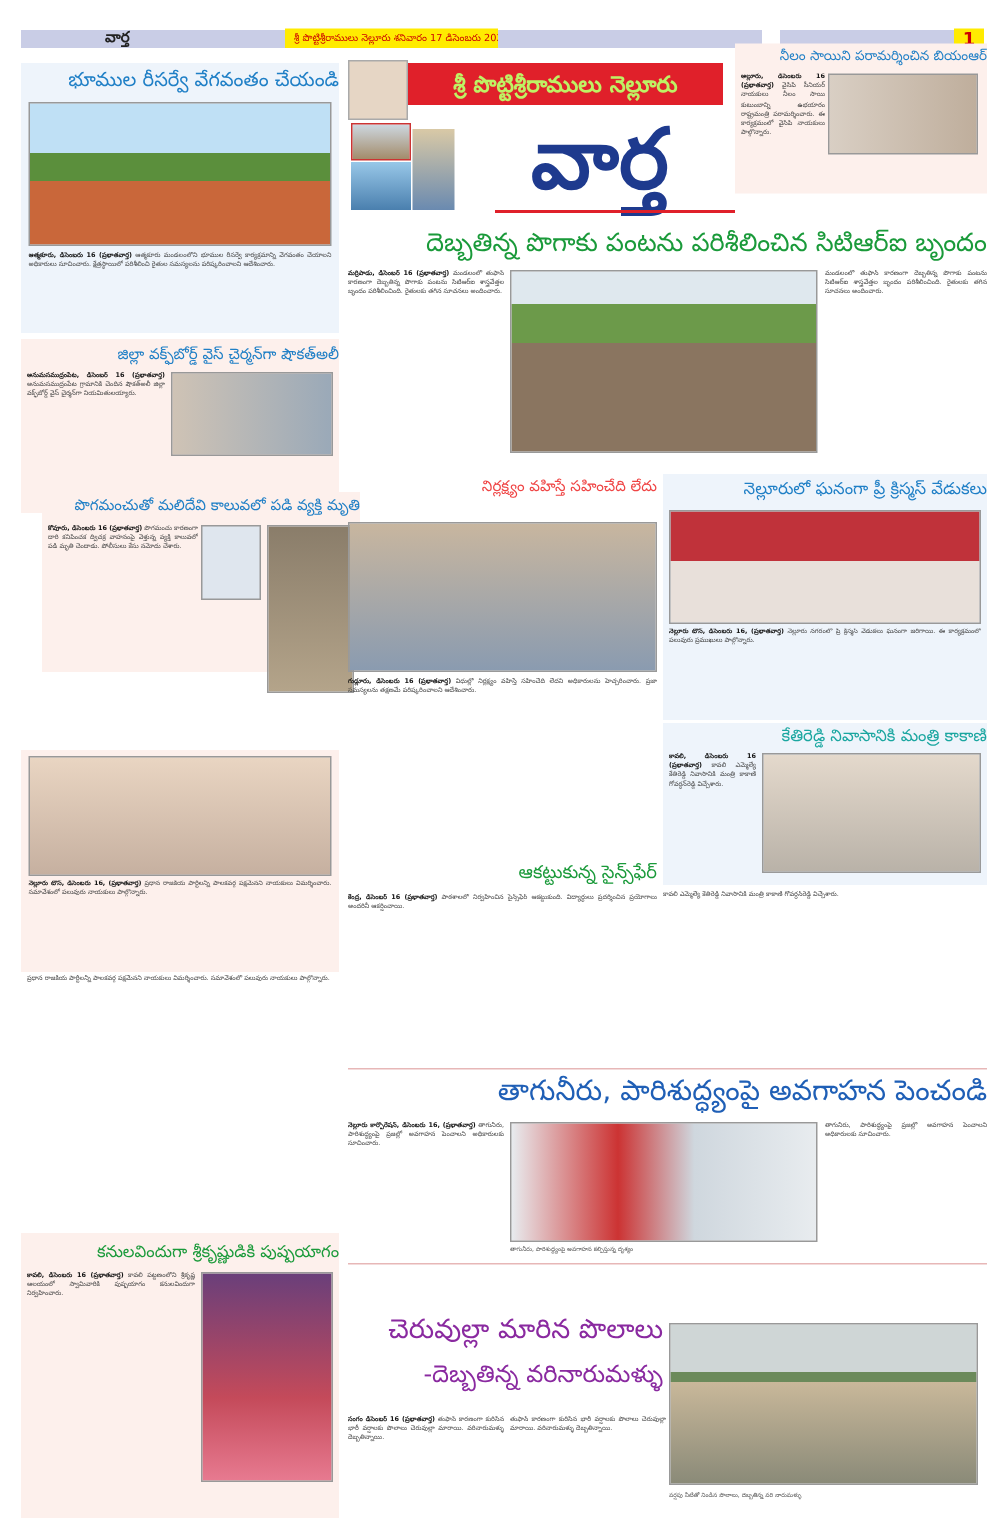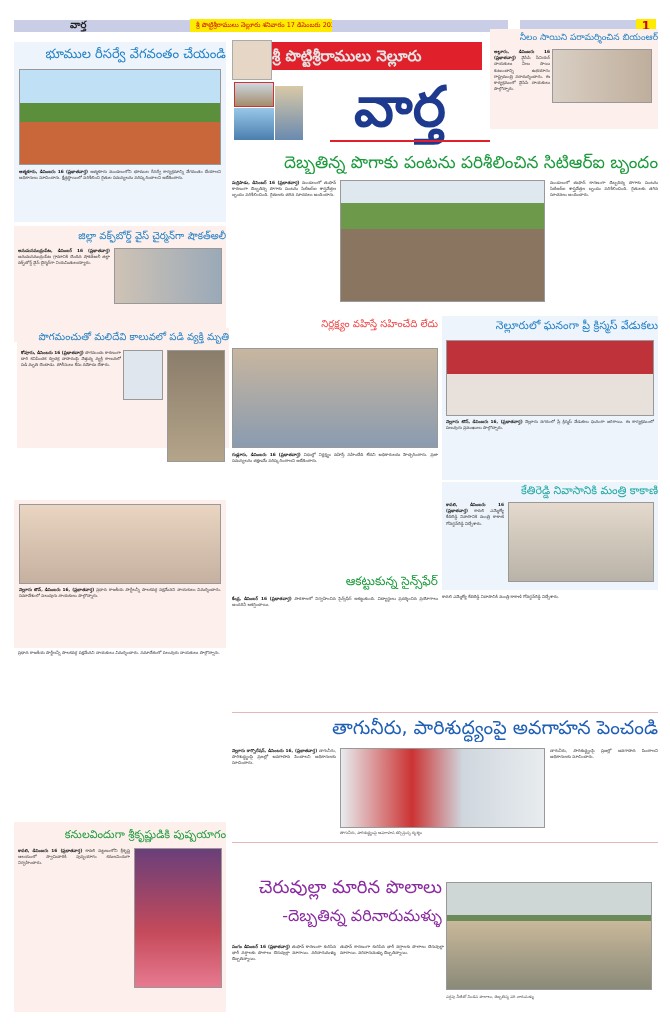--- a/index.html
+++ b/index.html
@@ -28,21 +28,21 @@
 <div class="abs datebox">శ్రీ పొట్టిశ్రీరాములు నెల్లూరు శనివారం 17 డిసెంబరు 2022</div>
 <div class="abs pagenum">1</div>
 
 <div class="abs panel-blue" style="left:14px;top:42px;width:212px;height:180px">
   <div class="h" style="margin-top:4px;font-size:13px;color:#1f7fc6">భూముల రీసర్వే వేగవంతం చేయండి</div>
   <div class="photo" style="margin:5px 5px 0;height:96px;background:linear-gradient(#bfe0f5 0 35%,#5b8f3c 35% 55%,#c9673a 55%)"></div>
   <div class="txt" style="margin:4px 5px"><b>ఆత్మకూరు, డిసెంబరు 16 (ప్రభాతవార్త)</b> <span>ఆత్మకూరు మండలంలోని భూముల రీసర్వే కార్యక్రమాన్ని వేగవంతం చేయాలని అధికారులు సూచించారు. క్షేత్రస్థాయిలో పరిశీలించి రైతుల సమస్యలను పరిష్కరించాలని ఆదేశించారు.</span></div>
 </div>
 
 <div class="abs" style="left:232px;top:40px;width:40px;height:40px;background:#e6d6c5;border:1px solid #aaa"></div>
-<div class="abs" style="left:272px;top:42px;width:210px;height:28px;background:#e0202a;color:#e5e5e5;font-size:15px;font-weight:bold;line-height:28px;text-align:left;white-space:nowrap;overflow:hidden">శ్రీ పొట్టిశ్రీరాములు నెల్లూరు</div>
+<div class="abs" style="left:272px;top:42px;width:210px;height:28px;background:#e0202a;color:#bef264;font-size:15px;font-weight:bold;line-height:28px;text-align:center;white-space:nowrap;overflow:hidden">శ్రీ పొట్టిశ్రీరాములు నెల్లూరు</div>
 <div class="abs" style="left:234px;top:82px;width:40px;height:25px;background:linear-gradient(#cdd7e0,#a38c6b);border:1px solid #c33"></div>
 <div class="abs" style="left:234px;top:108px;width:40px;height:32px;background:linear-gradient(#98c7e8,#4a7fae)"></div>
 <div class="abs" style="left:275px;top:86px;width:28px;height:54px;background:linear-gradient(#d9c9a6,#6a8ab0)"></div>
 <div class="abs" style="left:315px;top:72px;width:170px;height:70px;color:#1e3a8e;font-size:56px;font-weight:bold;line-height:70px;text-align:center">వార్త</div>
 <div class="abs" style="left:330px;top:140px;width:160px;height:2px;background:#e0202a"></div>
 
 <div class="abs panel" style="left:490px;top:29px;width:168px;height:100px">
   <div class="h" style="margin-top:3px;font-size:9px;color:#1f7fc6">నీలం సాయిని పరామర్శించిన బియంఆర్</div>
   <div class="photo" style="position:absolute;left:62px;top:20px;width:100px;height:54px;background:linear-gradient(90deg,#d9cfc4,#bfae9c)"></div>
   <div class="txt" style="position:absolute;left:4px;top:20px;width:56px;height:54px"><b>అల్లూరు, డిసెంబరు 16 (ప్రభాతవార్త)</b> <span>వైసిపి సీనియర్ నాయకులు నీలం సాయి కుటుంబాన్ని ఉభయారం రాష్ట్రమంత్రి పరామర్శించారు. ఈ కార్యక్రమంలో వైసిపి నాయకులు పాల్గొన్నారు.</span></div>
@@ -52,21 +52,21 @@
 <div class="abs txt" style="left:232px;top:180px;width:104px;height:124px"><b>మర్రిపాడు, డిసెంబర్ 16 (ప్రభాతవార్త)</b> <span>మండలంలో తుఫాన్ కారణంగా దెబ్బతిన్న పొగాకు పంటను సిటిఆర్ఐ శాస్త్రవేత్తల బృందం పరిశీలించింది. రైతులకు తగిన సూచనలు అందించారు.</span></div>
 <div class="abs photo" style="left:340px;top:180px;width:205px;height:122px;background:linear-gradient(#dfe8ee 0 18%,#6c9a4a 18% 40%,#8a7560 40%)"></div>
 <div class="abs txt" style="left:550px;top:180px;width:108px;height:124px"><span>మండలంలో తుఫాన్ కారణంగా దెబ్బతిన్న పొగాకు పంటను సిటిఆర్ఐ శాస్త్రవేత్తల బృందం పరిశీలించింది. రైతులకు తగిన సూచనలు అందించారు.</span></div>
 
 <div class="abs panel" style="left:14px;top:226px;width:212px;height:116px">
   <div class="h" style="margin-top:4px;font-size:10px;color:#1f7fc6">జిల్లా వక్ఫ్‌బోర్డ్ వైస్ చైర్మన్‌గా షౌకత్‌అలీ</div>
   <div class="txt" style="position:absolute;left:4px;top:22px;width:92px;height:54px"><b>అనుమసముద్రంపేట, డిసెంబర్ 16 (ప్రభాతవార్త)</b> <span>అనుమసముద్రంపేట గ్రామానికి చెందిన షౌకత్‌అలీ జిల్లా వక్ఫ్‌బోర్డ్ వైస్ చైర్మన్‌గా నియమితులయ్యారు.</span></div>
   <div class="photo" style="position:absolute;left:100px;top:22px;width:108px;height:56px;background:linear-gradient(90deg,#cfc3b5,#9aa9b8)"></div>
 </div>
 
-<div class="abs panel" style="left:17px;top:328px;width:212px;height:120px">
+<div class="abs panel" style="left:28px;top:328px;width:212px;height:120px">
   <div class="h" style="margin-top:3px;font-size:10px;color:#1f7fc6">పొగమంచుతో మలిదేవి కాలువలో పడి వ్యక్తి మృతి</div>
   <div class="txt" style="position:absolute;left:4px;top:22px;width:100px;height:100px"><b>కోవూరు, డిసెంబరు 16 (ప్రభాతవార్త)</b> <span>పొగమంచు కారణంగా దారి కనిపించక ద్విచక్ర వాహనంపై వెళ్తున్న వ్యక్తి కాలువలో పడి మృతి చెందాడు. పోలీసులు కేసు నమోదు చేశారు.</span></div>
   <div class="photo" style="position:absolute;left:106px;top:22px;width:40px;height:50px;background:#dfe6ee"></div>
   <div class="photo" style="position:absolute;left:150px;top:22px;width:58px;height:112px;background:linear-gradient(#8a7d6a,#b4a48a)"></div>
 </div>
 
 <div class="abs panel" style="left:14px;top:500px;width:212px;height:148px">
   <div class="photo" style="margin:4px 5px 0;height:80px;background:linear-gradient(#e9d5c2,#c6b0a0)"></div>
   <div class="txt" style="margin:3px 5px;height:44px"><b>నెల్లూరు టౌన్, డిసెంబరు 16, (ప్రభాతవార్త)</b> <span>ప్రధాన రాజకీయ పార్టీలన్నీ పాలకవర్గ పక్షమేనని నాయకులు విమర్శించారు. సమావేశంలో పలువురు నాయకులు పాల్గొన్నారు.</span></div>
 </div>

